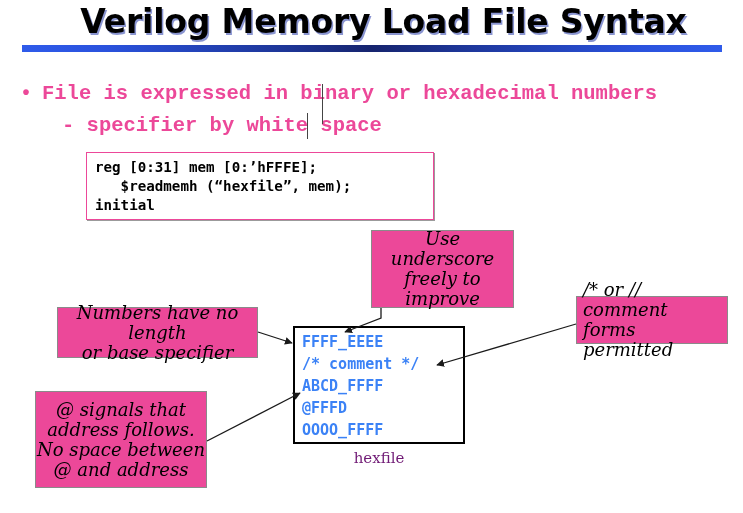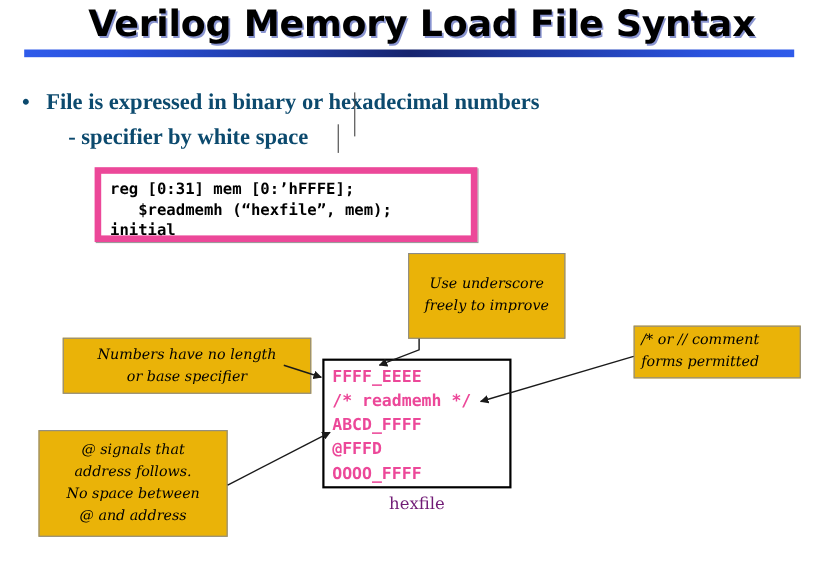--- a/index.html
+++ b/index.html
@@ -48,24 +48,24 @@
         #1d3596 38%,
         #16246e 50%,
         #1d3596 62%,
         #2a52dd 88%,
         #2f5bea 100%);
   }
 
   
   .bullet-line {
     position: absolute;
-    font-family: Liberation Serif, serif;
+    font-family: Liberation Mono, monospace;
     font-weight: bold;
     font-size: 20.5px;
-    color: #0c4a6e;
+    color: #ec4899;
     white-space: nowrap;
   }
   #bullet-1 { left: 20px; top: 82px; }
   #bullet-1 .dot {
     display: inline-block;
     width: 22px;
     font-size: 20px;
   }
   #bullet-2 { left: 62px; top: 114px; }
 
@@ -78,21 +78,21 @@
   #caret-1 { left: 322px; top: 84px;  height: 40px; }
   #caret-2 { left: 307px; top: 113px; height: 26px; }
 
   
   #code-box {
     position: absolute;
     left: 86px;
     top: 152px;
     width: 348px;
     height: 68px;
-    border: 6px solid #ec4899;
+    border: 1px solid #ec4899;
     box-shadow: inset 0 0 0 1px #ffffff, 1px 1px 0 0 #9b9b9b;
     background: #ffffff;
     box-sizing: border-box;
     padding: 5px 0 0 8px;
   }
   .code-line {
     font-family: "DejaVu Sans Mono", monospace;
     font-size: 14.2px;
     font-weight: bold;
     line-height: 19px;
@@ -110,52 +110,52 @@
     border: 2.5px solid #000000;
     background: #ffffff;
     box-sizing: border-box;
     padding: 3px 0 0 7px;
   }
   .hex-line {
     font-family: "DejaVu Sans Mono", monospace;
     font-size: 15px;
     font-weight: bold;
     line-height: 22px;
-    color: #ec4899;
+    color: #3b82f6;
     white-space: pre;
   }
   #hexfile-caption {
     position: absolute;
     left: 293px;
     top: 449px;
     width: 172px;
     text-align: center;
     font-family: "DejaVu Serif", serif;
     font-size: 15px;
     color: #701a75;
   }
 
   
   .callout {
     position: absolute;
     border: 1px solid #8a8a8a;
-    background: #eab308;
+    background: #ec4899;
     box-sizing: border-box;
     font-family: "DejaVu Serif", serif;
     font-style: italic;
-    font-size: 13px;
+    font-size: 18px;
     line-height: 20px;
     color: #000000;
     text-align: center;
     display: flex;
     flex-direction: column;
     justify-content: center;
   }
   #callout-underscore { left: 371px; top: 230px; width: 143px; height: 78px; }
-  #callout-numbers    { left: 57px;  top: 307px; width: 226px; height: 51px; }
+  #callout-numbers    { left: 57px;  top: 307px; width: 201px; height: 51px; }
   #callout-comment    { left: 576px; top: 296px; width: 152px; height: 48px;
                         text-align: left; padding-left: 6px; }
   #callout-at         { left: 35px;  top: 391px; width: 172px; height: 97px; }
 
   
   #connectors {
     position: absolute;
     left: 0;
     top: 0;
     width: 743px;
@@ -180,21 +180,21 @@
   <div class="caret" id="caret-2"></div>
 
   <div id="code-box">
     <div class="code-line">reg [0:31] mem [0:’hFFFE];</div>
     <div class="code-line">   $readmemh (“hexfile”, mem);</div>
     <div class="code-line">initial</div>
   </div>
 
   <div id="hexfile-box">
     <div class="hex-line">FFFF_EEEE</div>
-    <div class="hex-line">/* readmemh */</div>
+    <div class="hex-line">/* comment */</div>
     <div class="hex-line">ABCD_FFFF</div>
     <div class="hex-line">@FFFD</div>
     <div class="hex-line">OOOO_FFFF</div>
   </div>
   <div id="hexfile-caption">hexfile</div>
 
   <div class="callout" id="callout-underscore">
     <div>Use underscore</div>
     <div>freely to improve</div>
   </div>

